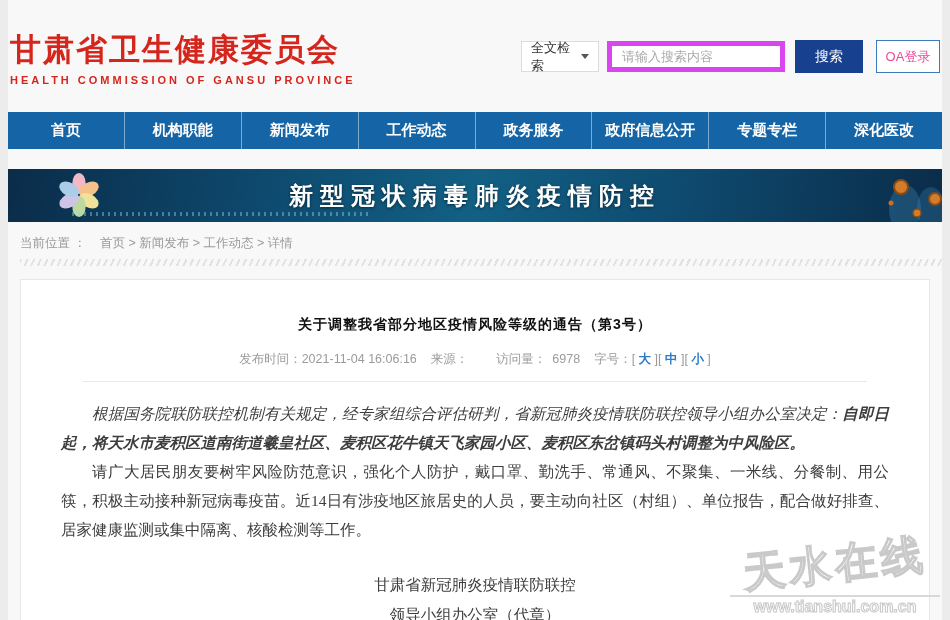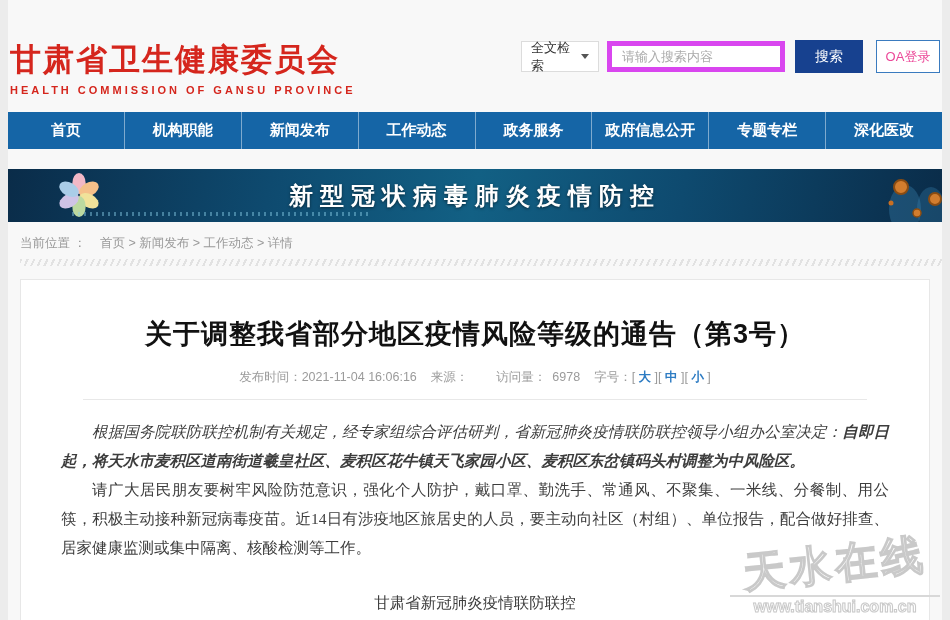--- a/index.html
+++ b/index.html
@@ -5,21 +5,21 @@
   html,body{margin:0;padding:0;}
   body{
     width:950px;height:620px;overflow:hidden;
     background:#ececec;
     font-family:"Liberation Sans","DejaVu Sans",sans-serif;
   }
   .page{position:relative;margin:0 8px;height:620px;background:#f8f8f8;}
 
   
   .header{position:relative;height:112px;background:#f8f8f8;}
-  .logo{position:absolute;left:2px;top:43px;}
+  .logo{position:absolute;left:2px;top:33px;}
   .logo-title{font-size:31px;font-weight:bold;color:#d5261d;letter-spacing:2px;line-height:1.1;}
   .logo-sub{font-size:11px;font-weight:bold;color:#d5261d;letter-spacing:3px;margin-top:7px;}
   .search-bar{position:absolute;right:2px;top:40px;display:flex;align-items:center;}
   .scope{width:78px;height:31px;border:1px solid #dcdcdc;background:#fff;display:flex;align-items:center;
          justify-content:space-between;padding:0 9px;font-size:13px;color:#333;cursor:pointer;box-sizing:border-box;font-family:Liberation Serif, serif;}
   .caret{width:0;height:0;border-left:4px solid transparent;border-right:4px solid transparent;border-top:5px solid #555;}
   .search-input{width:178px;height:31px;border:5px solid #d946ef;padding:0 10px;font-size:13px;color:#333;
                 margin-left:8px;box-sizing:border-box;background:#fff;outline:none;}
   .search-input::placeholder{color:#aaa;}
   .search-btn{width:68px;height:33px;background:#17418f;color:#fff;border:none;font-size:14px;margin-left:10px;cursor:pointer;}
@@ -42,21 +42,21 @@
         background:repeating-linear-gradient(90deg,rgba(140,210,235,.8) 0 2px,transparent 2px 6px);}
 
   
   .breadcrumb{padding:13px 0 7px 12px;font-size:12.5px;color:#999;}
   .breadcrumb a{color:#999;text-decoration:none;cursor:pointer;}
   .hatch{height:7px;margin-left:12px;background:repeating-linear-gradient(115deg,#e2e2e2 0 2px,transparent 2px 6px);}
 
   
   .content{margin:13px 12px 0;background:#fff;border:1px solid #e7e7e7;height:560px;box-sizing:border-box;
            padding:0 40px;position:relative;}
-  .article-title{text-align:center;font-size:27px;font-weight:bold;color:#111;margin:36px 0 0;letter-spacing:1px;}
+  .article-title{text-align:center;font-size:14px;font-weight:bold;color:#111;margin:36px 0 0;letter-spacing:1px;}
   .meta{text-align:center;margin-top:17px;font-size:12.5px;color:#9b9b9b;white-space:nowrap;}
   .meta .gap{display:inline-block;width:14px;}
   .meta .gap-l{display:inline-block;width:28px;}
   .size-token{color:#9b9b9b;cursor:pointer;}
   .size-letter{color:#2e7cc3;font-weight:bold;}
   .meta-sep{border:none;border-top:1px solid #e8e8e8;margin:13px 22px 0;}
   .body-text{font-family:"Liberation Serif","DejaVu Serif",serif;font-size:15.5px;color:#3d3d3d;
              line-height:29px;text-align:justify;}
   .p1{margin:17px 0 0;text-indent:2em;font-style:italic;}
   .p2{margin:0;text-indent:2em;}

